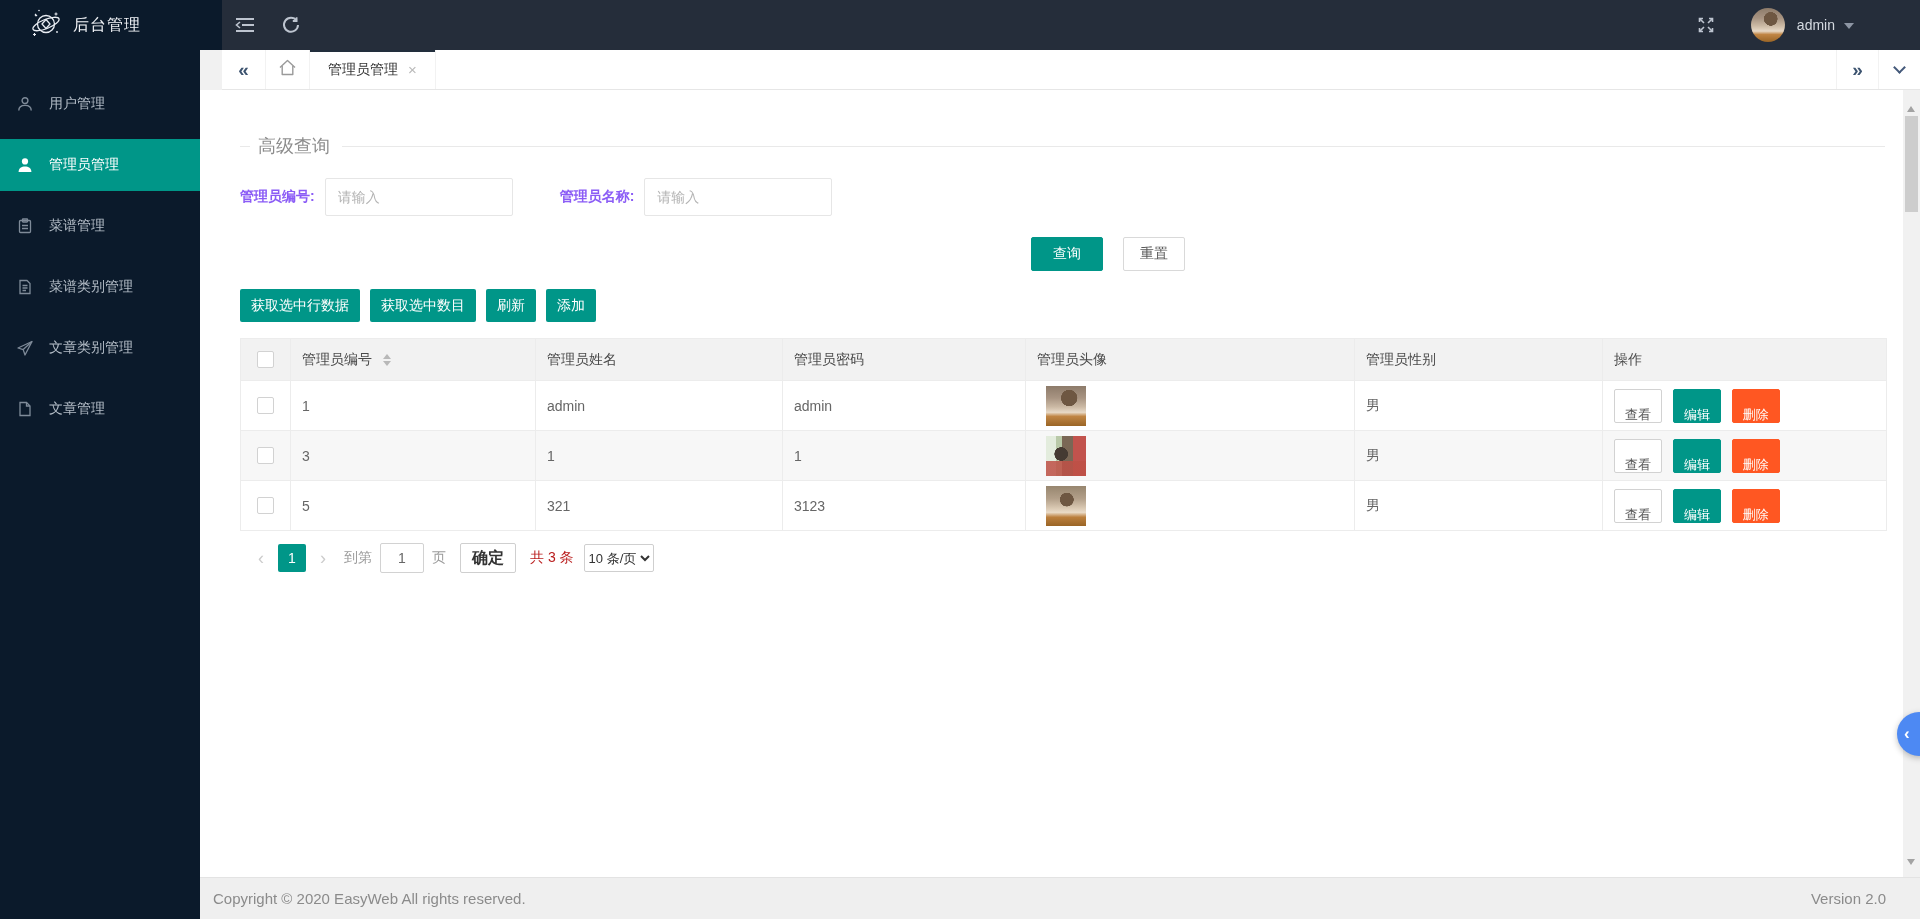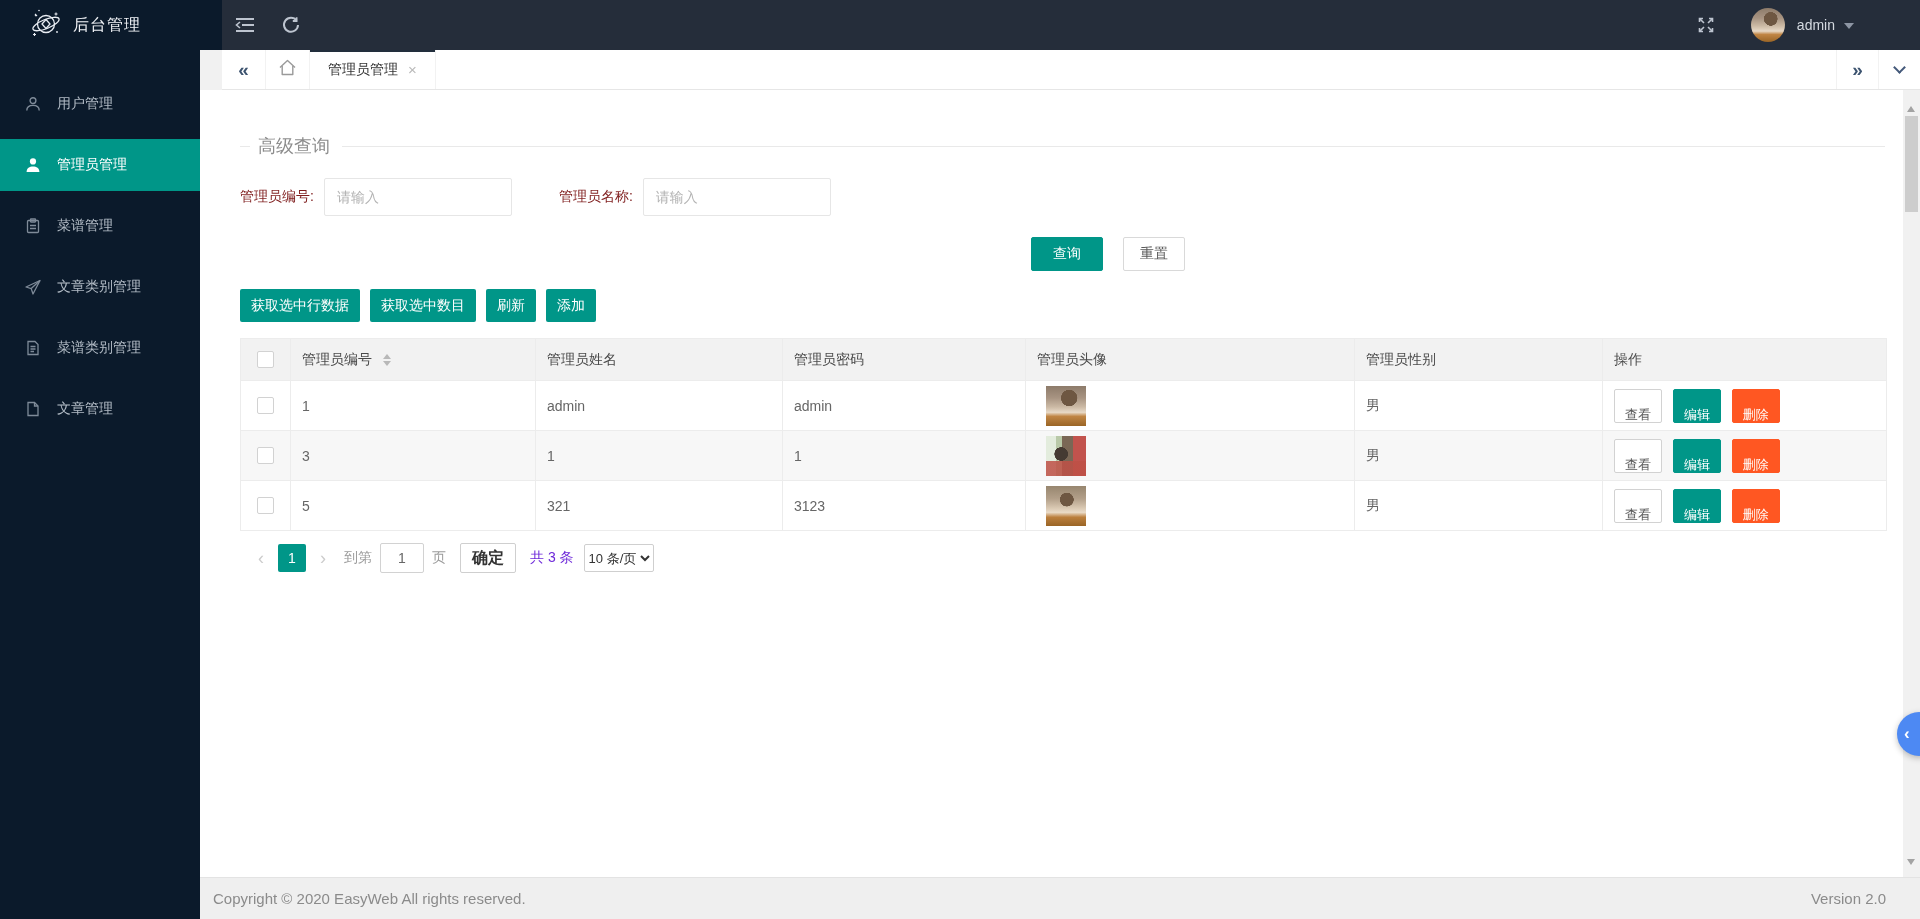--- a/index.html
+++ b/index.html
@@ -22,21 +22,21 @@
       linear-gradient(180deg,#8d7b6a 0%,#a89482 30%,#cbb9a4 52%,#e8d9c6 68%,#c08544 78%,#9a6526 100%); }
   .uname { color:#d4d9e0; font-size:14px; cursor:pointer; }
   .caret-down { width:0; height:0; border:5px solid transparent; border-top:6px solid #8d95a3;
     margin:6px 0 0 9px; }
   .header-right-pad { width:66px; flex:none; }
 
   
   .sidebar { position:absolute; left:0; top:50px; bottom:0; width:200px; background:#0b1a2b;
     padding-top:28px; z-index:15; }
   .sitem { height:52px; margin-bottom:9px; display:flex; align-items:center; gap:15px;
-    padding-left:25px; color:#b4bdc7; cursor:pointer; font-size:14px; }
+    padding-left:17px; color:#b4bdc7; cursor:pointer; font-size:14px; }
   .sitem .sicon { width:17px; height:17px; color:#7f8b99; flex:none; display:flex; align-items:center; }
   .sitem.active { background:#009688; color:#ffffff; }
   .sitem.active .sicon { color:#ffffff; }
 
   
   .tabrow { position:absolute; left:200px; top:50px; right:0; height:40px; background:#f1f1f1;
     display:flex; z-index:10; }
   .tabrow .pad { width:22px; flex:none; }
   .tabbar { flex:1; background:#fff; display:flex; align-items:stretch; border-bottom:1px solid #e6e6e6; }
   .tbtn { width:44px; display:flex; align-items:center; justify-content:center; cursor:pointer;
@@ -51,21 +51,21 @@
   .tabspacer { flex:1; }
 
   
   .main { position:absolute; left:200px; top:90px; right:17px; bottom:42px; background:#fff;
     padding-left:40px; overflow:hidden; }
 
   fieldset.query { border:none; border-top:1px solid #e9e9e9; margin:44px 18px 0 0; }
   fieldset.query legend { margin-left:10px; padding:0 12px 0 8px; color:#8c8c8c; font-size:18px; }
   .qform { display:flex; align-items:center; margin-top:20px; }
   .qfield { display:flex; align-items:center; margin-right:47px; }
-  .qfield label { color:#7f1d1d; margin-right:10px; }
+  .qfield label { color:#8b5cf6; margin-right:10px;font-weight:bold; }
   .qfield input { width:188px; height:38px; border:1px solid #e6e6e6; border-radius:2px;
     padding:0 12px; font-size:14px; color:#333; outline:none; }
   .qfield input::placeholder { color:#b3b3b3; }
   .qactions { width:945px; text-align:right; margin-top:21px; }
   .btn { height:34px; border-radius:2px; font-size:14px; cursor:pointer; }
   .btn.teal { background:#009688; color:#fff; border:1px solid #009688; padding:0 21px; }
   .btn.plain { background:#fff; color:#595959; border:1px solid #d9d9d9; padding:0 16px; margin-left:16px; }
 
   .toolbar { margin-top:18px; display:flex; gap:10px; }
   .tbar-btn { background:#009688; color:#fff; border:none; height:33px; padding:0 11px;
@@ -101,21 +101,21 @@
 
   .pager { display:flex; align-items:center; margin-top:12px; padding-left:8px; color:#666; }
   .pnav { font-size:18px; color:#cccccc; width:26px; text-align:center; cursor:default; }
   .pcur { width:28px; height:28px; background:#009688; color:#fff; border-radius:2px;
     display:flex; align-items:center; justify-content:center; margin:0 4px; cursor:pointer; }
   .ptext { color:#9b9b9b; margin:0 8px; }
   .pinput { width:44px; height:30px; border:1px solid #d2d2d2; border-radius:2px; text-align:center;
     color:#666; font-size:14px; outline:none; }
   .pbtn { height:30px; padding:0 11px; background:#fff; border:1px solid #cfcfcf; border-radius:2px;
     color:#333; font-weight:600; font-size:16px; margin:0 6px; cursor:pointer; }
-  .ptotal { margin:0 10px 0 8px; color:#6d28d9; }
+  .ptotal { margin:0 10px 0 8px; color:#b91c1c; }
   .psize { height:28px; border:1px solid #cfcfcf; border-radius:2px; color:#333; font-size:13px;
     background:#fff; outline:none; }
 
   
   .scrollcol { position:absolute; right:0; top:90px; bottom:42px; width:17px; background:#f1f1f1; z-index:12; }
   .sc-up { position:absolute; top:12px; left:4px; width:0; height:0;
     border:4.5px solid transparent; border-bottom:6px solid #a3a3a3; }
   .sc-dn { position:absolute; bottom:8px; left:4px; width:0; height:0;
     border:4.5px solid transparent; border-top:6px solid #a3a3a3; }
   .sc-thumb { position:absolute; top:26px; left:2px; width:13px; height:96px; background:#cdcdcd; }
@@ -206,35 +206,35 @@
       <svg width="16" height="16" viewBox="0 0 16 16" fill="none" stroke="currentColor" stroke-width="1.3">
         <rect x="2.5" y="2.5" width="11" height="12" rx="1"></rect>
           <rect x="5.5" y="1" width="5" height="3" rx="0.5"></rect>
         <path d="M5 7.5 H11 M5 10.5 H11"></path>
       </svg>
     </span>
     <span>菜谱管理</span>
   </div>
   <div class="sitem">
     <span class="sicon">
+      <svg width="16" height="16" viewBox="0 0 16 16" fill="none" stroke="currentColor" stroke-width="1.3">
+        <path d="M3 1.5 H10 L13 4.5 V14.5 H3 Z"></path>
+          <path d="M5.5 6.5 H10.5 M5.5 9 H10.5 M5.5 11.5 H9"></path>
+      </svg>
+    </span>
+    <span>菜谱类别管理</span>
+  </div>
+  <div class="sitem">
+    <span class="sicon">
       <svg width="16" height="16" viewBox="0 0 16 16" fill="none" stroke="currentColor" stroke-width="1.3" stroke-linejoin="round">
         <path d="M15 1.5 L1 8 L6.2 9.6 L8 15 L15 1.5 Z"></path>
           <path d="M6.2 9.6 L15 1.5"></path>
       </svg>
     </span>
     <span>文章类别管理</span>
-  </div>
-  <div class="sitem">
-    <span class="sicon">
-      <svg width="16" height="16" viewBox="0 0 16 16" fill="none" stroke="currentColor" stroke-width="1.3">
-        <path d="M3 1.5 H10 L13 4.5 V14.5 H3 Z"></path>
-          <path d="M5.5 6.5 H10.5 M5.5 9 H10.5 M5.5 11.5 H9"></path>
-      </svg>
-    </span>
-    <span>菜谱类别管理</span>
   </div>
   <div class="sitem">
     <span class="sicon">
       <svg width="16" height="16" viewBox="0 0 16 16" fill="none" stroke="currentColor" stroke-width="1.3">
         <path d="M3 1.5 H9.5 L13 5 V14.5 H3 Z"></path>
           <path d="M9.5 1.5 V5 H13"></path>
       </svg>
     </span>
     <span>文章管理</span>
   </div>

